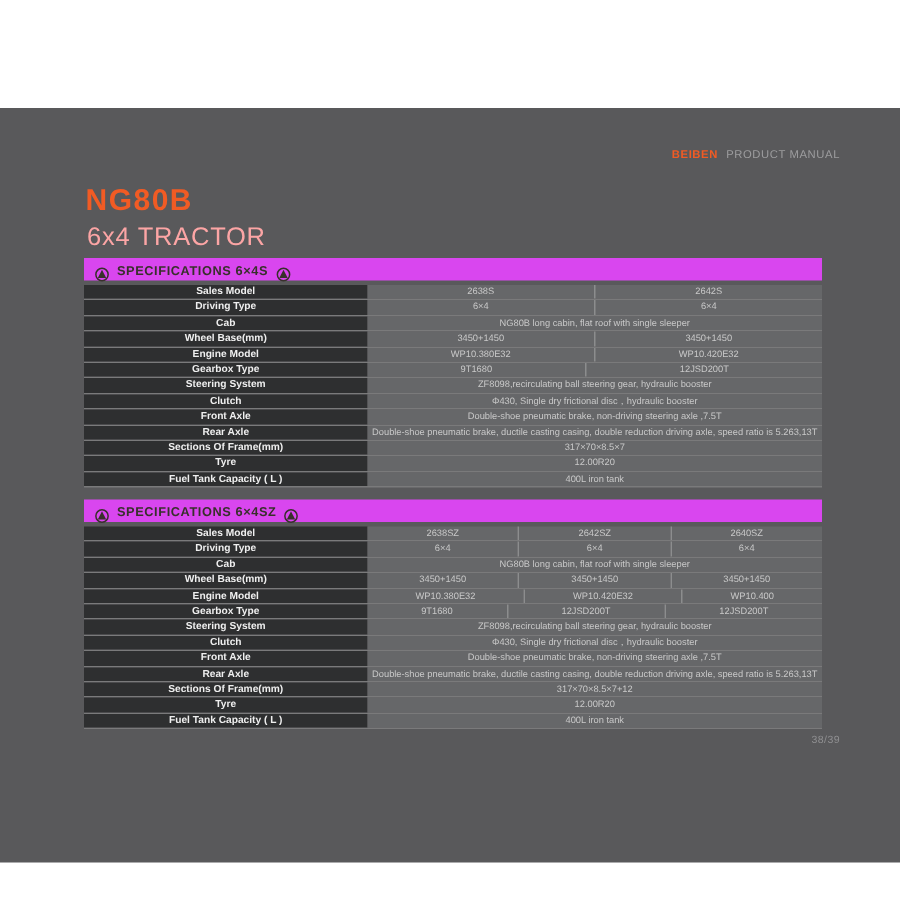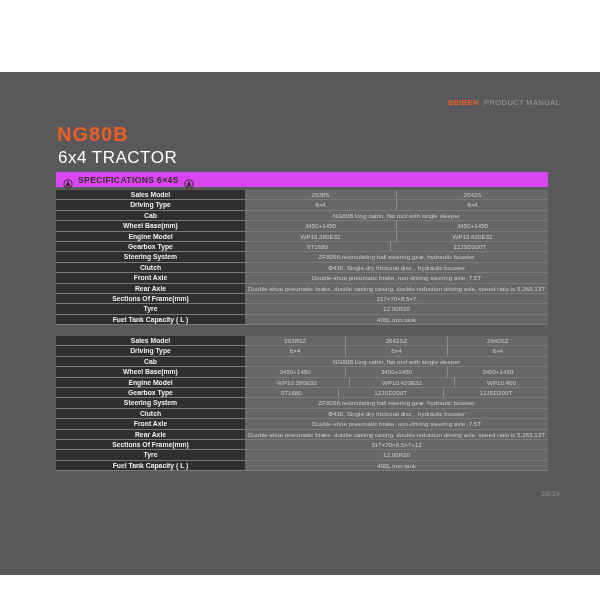--- a/index.html
+++ b/index.html
@@ -15,21 +15,21 @@
     position:absolute;top:26px;right:40px;font-size:7.5px;letter-spacing:.4px;
     white-space:nowrap;
   }
   .manual-header .brand{color:#f15b24;font-weight:bold;}
   .manual-header .manual{color:#9d9d9f;margin-left:3px;}
   .title-model{
     position:absolute;left:57px;top:48px;color:#f15b24;font-size:20px;
     font-weight:bold;letter-spacing:1px;line-height:28px;
   }
   .title-sub{
-    position:absolute;left:58px;top:77px;color:#ffffff;font-size:17px;
+    position:absolute;left:58px;top:77px;color:#fca5a5;font-size:17px;
     letter-spacing:.5px;line-height:18px;
   }
   .spec-section{position:absolute;left:56px;width:492px;}
   .spec-bar{
     height:15px;background:#d946ef;display:flex;align-items:center;
     padding:0 7px;box-sizing:border-box;
   }
   .spec-bar .spec-title{
     color:#38302b;font-weight:bold;font-size:8.5px;letter-spacing:.4px;
     margin:0 5px;white-space:nowrap;
@@ -136,20 +136,31 @@
           <div class="cell label">Tyre</div>
           <div class="cell value">12.00R20</div>
         </div>
         <div class="row">
           <div class="cell label">Fuel Tank Capacity ( L )</div>
           <div class="cell value">400L iron tank</div>
         </div>
       </div>
     </div>
   <div class="spec-section" id="spec-section-1" style="top:261px;">
+      <div class="spec-bar">
+        <span class="logo-icon"><svg width="10" height="10" viewBox="0 0 10 10">
+            <circle cx="5" cy="5" r="4.1" fill="none" stroke="#38302b" stroke-width="1"></circle>
+            <path d="M5 1.8 L7.8 7.4 H2.2 Z" fill="#38302b"></path>
+          </svg></span>
+        <span class="spec-title">SPECIFICATIONS 6×4SZ</span>
+        <span class="logo-icon"><svg width="10" height="10" viewBox="0 0 10 10">
+            <circle cx="5" cy="5" r="4.1" fill="none" stroke="#38302b" stroke-width="1"></circle>
+            <path d="M5 1.8 L7.8 7.4 H2.2 Z" fill="#38302b"></path>
+          </svg></span>
+      </div>
       <div class="spec-table">
         <div class="row">
           <div class="cell label">Sales Model</div>
           <div class="cell value">2638SZ</div>
           <div class="cell value">2642SZ</div>
           <div class="cell value">2640SZ</div>
         </div>
         <div class="row">
           <div class="cell label">Driving Type</div>
           <div class="cell value">6×4</div>

